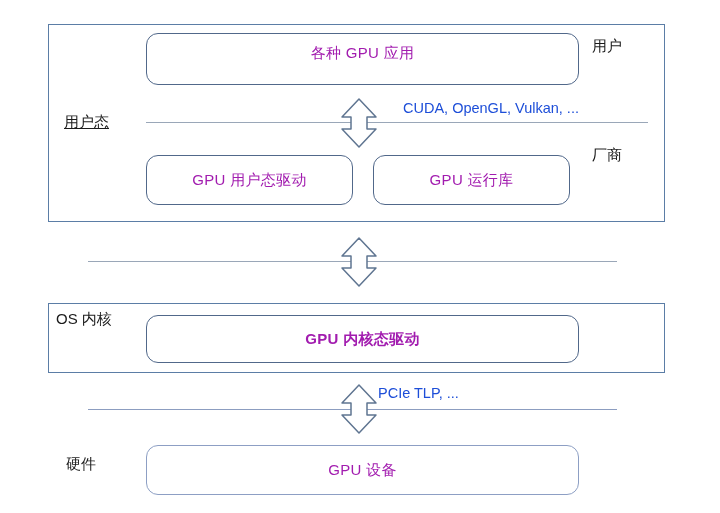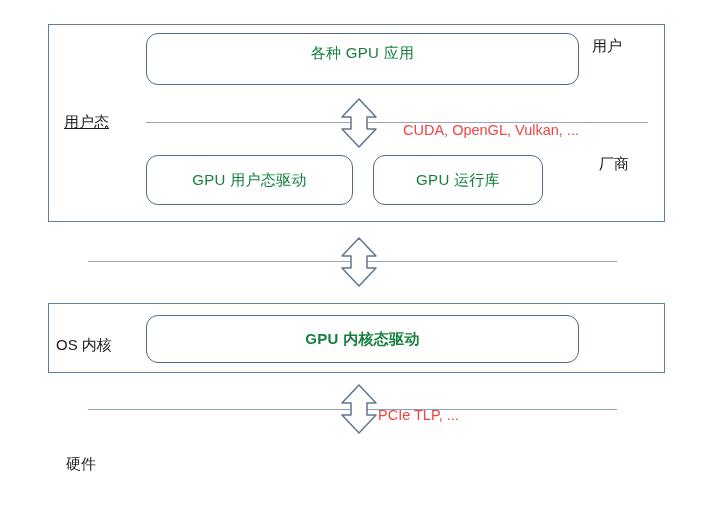--- a/index.html
+++ b/index.html
@@ -29,21 +29,21 @@
   
   .node {
     position: absolute;
     box-sizing: border-box;
     border: 1.4px solid #51688a;
     border-radius: 12px;
     background: #ffffff;
     display: flex;
     align-items: center;
     justify-content: center;
-    color: #15803d;
+    color: #a21caf;
     font-size: 15px;
     letter-spacing: .3px;
   }
   .node.soft {
     border-color: #8d9fc4;
   }
 
   
   .node-label {
     position: absolute;
@@ -73,23 +73,22 @@
     border-top: 1px solid #9aa7b8;
   }
   .rule.blueish {
     border-top-color: #8c9dc0;
   }
 
   
   .annot {
     position: absolute;
     font-size: 14.5px;
-    color: #ef4444;
+    color: #1d4ed8;
     white-space: nowrap;
-    margin-top: 22px;
   }
 
   
   .dbl-arrow {
     position: absolute;
   }
   .dbl-arrow svg {
     display: block;
   }
 </style>
@@ -115,49 +114,52 @@
       <path d="M21 2 L38 20 L29 20 L29 32 L38 32 L21 50 L4 32 L13 32 L13 20 L4 20 Z" fill="#ffffff" stroke="#5f7591" stroke-width="1.5" stroke-linejoin="round"></path>
     </svg>
   </div>
 
   <div class="annot" style="left:403px; top:100px;">CUDA, OpenGL, Vulkan, ...</div>
 
   <div class="node mid" style="left:146px; top:155px; width:207px; height:50px;">
     <span class="node-label">GPU 用户态驱动</span>
   </div>
 
-  <div class="node mid" style="left:373px; top:155px; width:170px; height:50px;">
+  <div class="node mid" style="left:373px; top:155px; width:197px; height:50px;">
     <span class="node-label">GPU 运行库</span>
   </div>
 
-  <div class="side-label" style="left:592px; top:155px;margin-left:7px;">厂商</div>
+  <div class="side-label" style="left:592px; top:146px;">厂商</div>
 
   <div class="rule" style="left:88px; top:261px; width:529px;"></div>
 
   <div class="dbl-arrow" style="left:338px; top:236px;">
     <svg width="42" height="52" viewBox="0 0 42 52">
       <path d="M21 2 L38 20 L29 20 L29 32 L38 32 L21 50 L4 32 L13 32 L13 20 L4 20 Z" fill="#ffffff" stroke="#5f7591" stroke-width="1.5" stroke-linejoin="round"></path>
     </svg>
   </div>
 
 
   <div class="layer-box" style="left:48px; top:303px; width:617px; height:70px;"></div>
 
-  <div class="side-label" style="left:56px; top:336px;">OS 内核</div>
+  <div class="side-label" style="left:56px; top:310px;">OS 内核</div>
 
   <div class="node mid" style="left:146px; top:315px; width:433px; height:48px;font-weight:bold;">
     <span class="node-label">GPU 内核态驱动</span>
   </div>
 
   <div class="rule blueish" style="left:88px; top:409px; width:529px;"></div>
 
   <div class="dbl-arrow" style="left:338px; top:383px;">
     <svg width="42" height="52" viewBox="0 0 42 52">
       <path d="M21 2 L38 20 L29 20 L29 32 L38 32 L21 50 L4 32 L13 32 L13 20 L4 20 Z" fill="#ffffff" stroke="#5f7591" stroke-width="1.5" stroke-linejoin="round"></path>
     </svg>
   </div>
 
   <div class="annot" style="left:378px; top:385px;">PCIe TLP, ...</div>
 
   <div class="side-label" style="left:66px; top:455px;">硬件</div>
 
+  <div class="node mid soft" style="left:146px; top:445px; width:433px; height:50px;">
+    <span class="node-label">GPU 设备</span>
+  </div>
 
 </div>
 
 </body></html>

